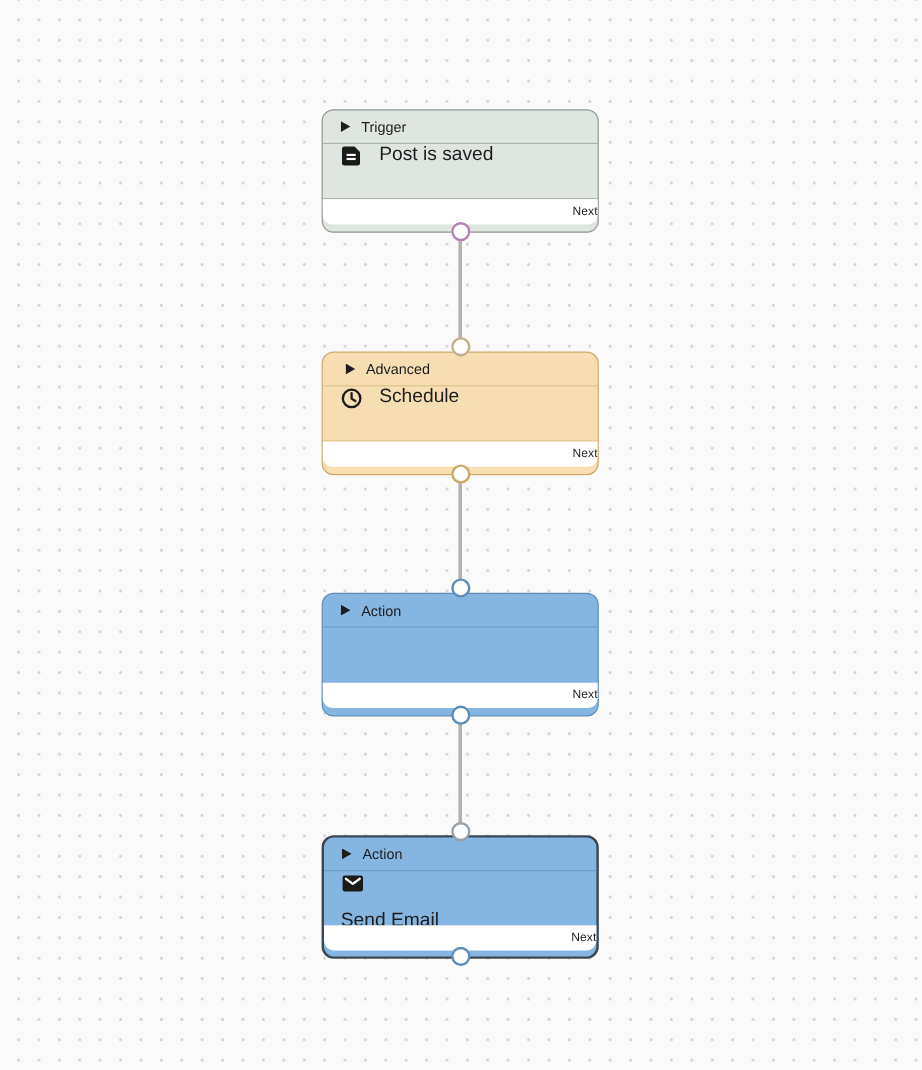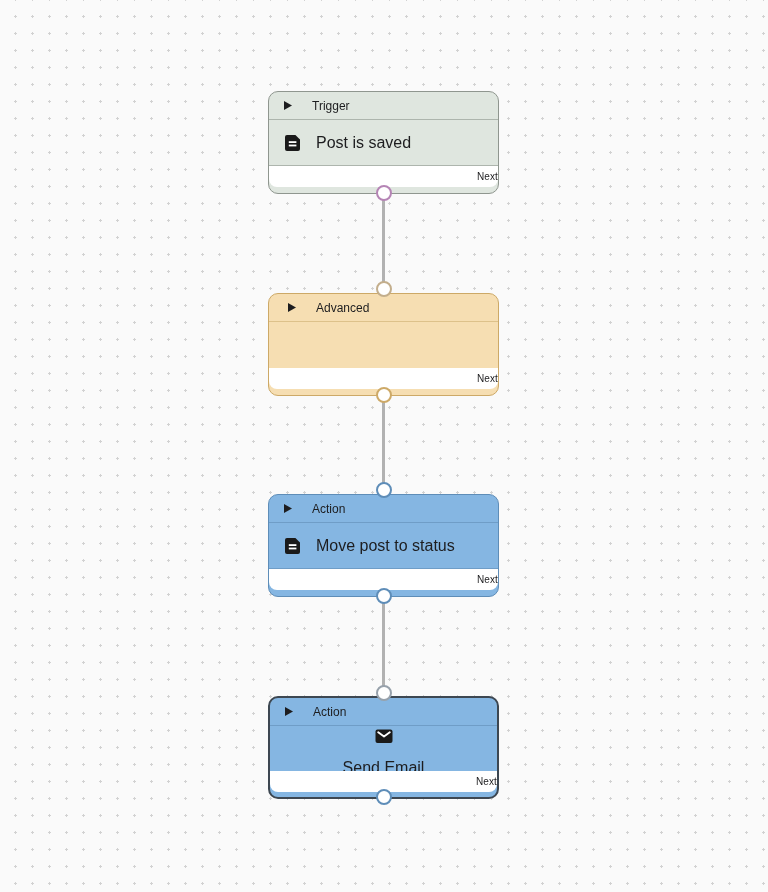--- a/index.html
+++ b/index.html
@@ -16,27 +16,27 @@
   .edge2 { top:396px; height:98px; }
   .edge3 { top:597px; height:99px; }
 
   .node {
     position:absolute; left:268px; width:231px; height:103px;
     border:1px solid #888; border-radius:10px; box-sizing:border-box; z-index:1;
   }
   .node.selected { border-width:2px; }
 
   .hdr {
-    display:flex; align-items:center; gap:20px; height:28px; padding:0 15px;
+    display:flex; align-items:center; gap:9px; height:28px; padding:0 15px;
     border-bottom:1px solid; box-sizing:border-box;
     font-size:12px; font-weight:500; color:#1d1d1f;
   }
   .tri { display:flex; align-items:center; }
   .body {
-    display:flex; align-items:center; gap:13px; height:46px; padding:0 14px;
+    display:flex; align-items:flex-start; gap:13px; height:46px; padding:0 14px;
     border-bottom:1px solid; box-sizing:border-box;
     font-size:16px; color:#1d1d1f;
   }
   .icon { display:flex; align-items:center; justify-content:center; width:20px; height:20px; flex:0 0 auto; }
   .band {
     position:absolute; left:0; right:0; bottom:6px; height:21px; background:#ffffff;
     border-radius:0 0 8px 8px; display:flex; align-items:center; justify-content:flex-end;
     font-size:10px; color:#1d1d1f; letter-spacing:0.1px;
   }
   .node.selected .band { bottom:5px; }
@@ -90,45 +90,44 @@
 
   <div class="node n1" style="background: rgb(246, 222, 178); border-color: rgb(205, 169, 103);">
     <div class="hdr" style="border-bottom-color: rgb(221, 193, 138); padding-left: 19px;">
       <span class="tri">
         <svg width="8" height="9" viewBox="0 0 8 9">
             <polygon points="0,0 8,4.5 0,9" fill="#1d1d1f"></polygon>
           </svg>
       </span>
       <span>Advanced</span>
     </div>
+    <div class="body" style="border-bottom-color: rgb(221, 193, 138);">
+      <span class="icon">
+        <svg width="20" height="20" viewBox="0 0 20 20">
+          <circle cx="10" cy="10" r="7.3" fill="none" stroke="#1a1a1a" stroke-width="1.9"></circle>
+          <polyline points="10,5.6 10,10.2 13.1,12.2" fill="none" stroke="#1a1a1a" stroke-width="1.9" stroke-linecap="round" stroke-linejoin="round"></polyline>
+        </svg>
+      </span>
+      <span>Schedule</span>
+    </div>
     <div class="band">
       <span>Next</span>
     </div>
     <div class="handle in" style="border-color: rgb(195, 174, 140);"></div>
     <div class="handle out" style="border-color: rgb(205, 169, 103);"></div>
   </div>
 
   <div class="node n2" style="background: rgb(133, 182, 226); border-color: rgb(94, 141, 184);">
     <div class="hdr" style="border-bottom-color: rgb(111, 157, 199);">
       <span class="tri">
         <svg width="8" height="9" viewBox="0 0 8 9">
             <polygon points="0,0 8,4.5 0,9" fill="#1d1d1f"></polygon>
           </svg>
       </span>
       <span>Action</span>
-    </div>
-    <div class="body" style="border-bottom-color: rgb(111, 157, 199);">
-      <span class="icon">
-        <svg width="20" height="20" viewBox="0 0 20 20">
-          <path d="M4 2 h8.4 L17 6.6 V16 a2 2 0 0 1 -2 2 H4 a2 2 0 0 1 -2 -2 V4 a2 2 0 0 1 2 -2 Z" fill="#1a1a1a"></path>
-          <rect x="5.8" y="8.2" width="7.6" height="1.8" fill="#ffffff"></rect>
-          <rect x="5.8" y="11.6" width="7.6" height="1.8" fill="#ffffff"></rect>
-        </svg>
-      </span>
-      <span>Move post to status</span>
     </div>
     <div class="band">
       <span>Next</span>
     </div>
     <div class="handle in" style="border-color: rgb(94, 141, 184);"></div>
     <div class="handle out" style="border-color: rgb(94, 141, 184);"></div>
   </div>
 
   <div class="node n3 selected" style="background: rgb(133, 182, 226); border-color: rgb(61, 71, 81);">
     <div class="hdr" style="border-bottom-color: rgb(111, 157, 199);">

